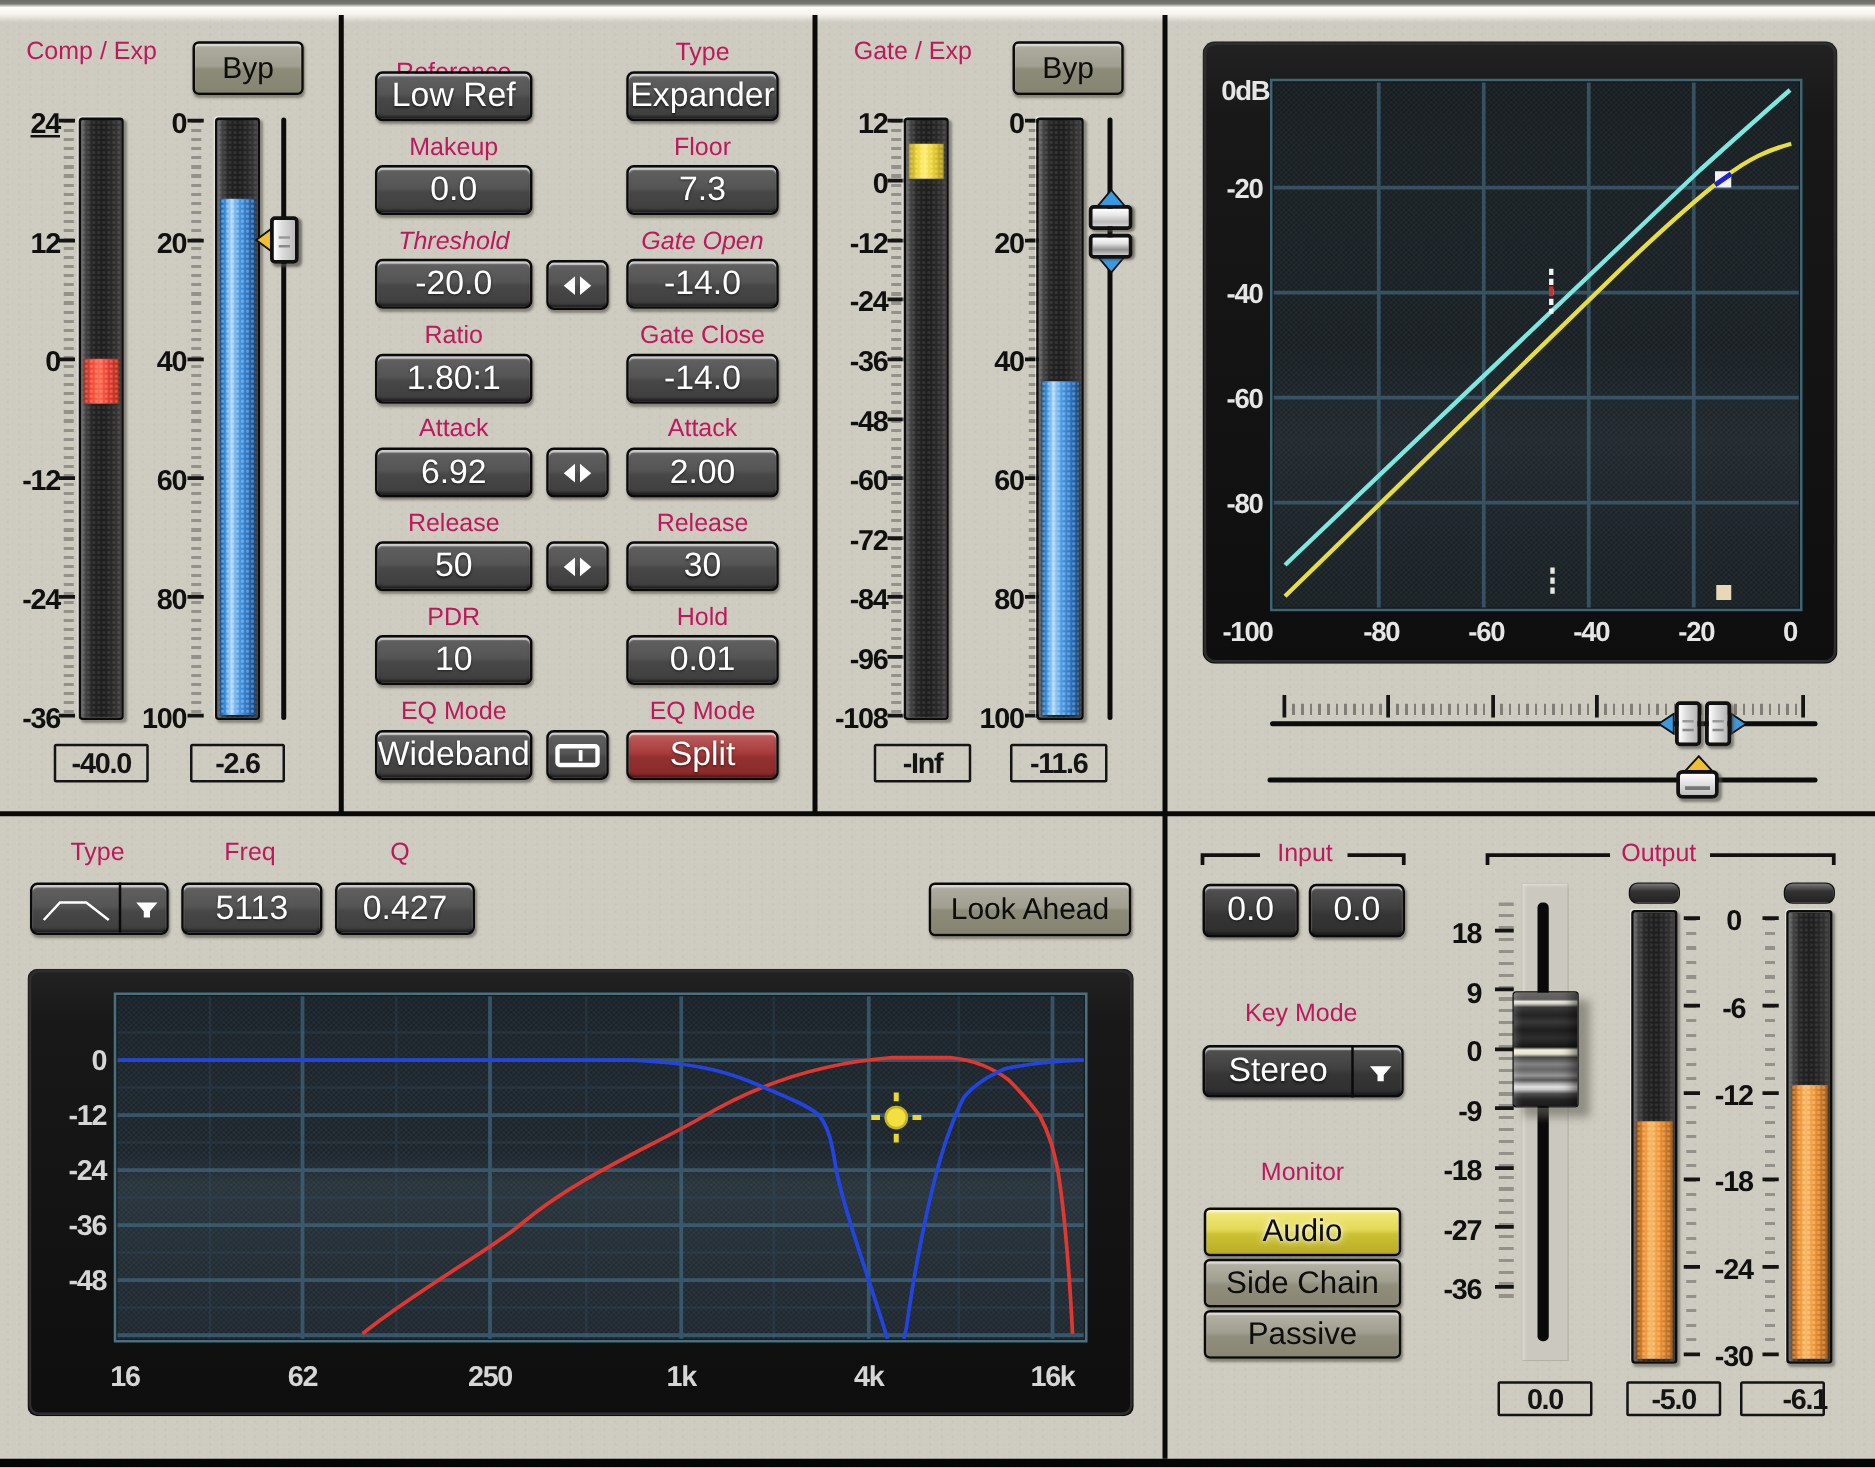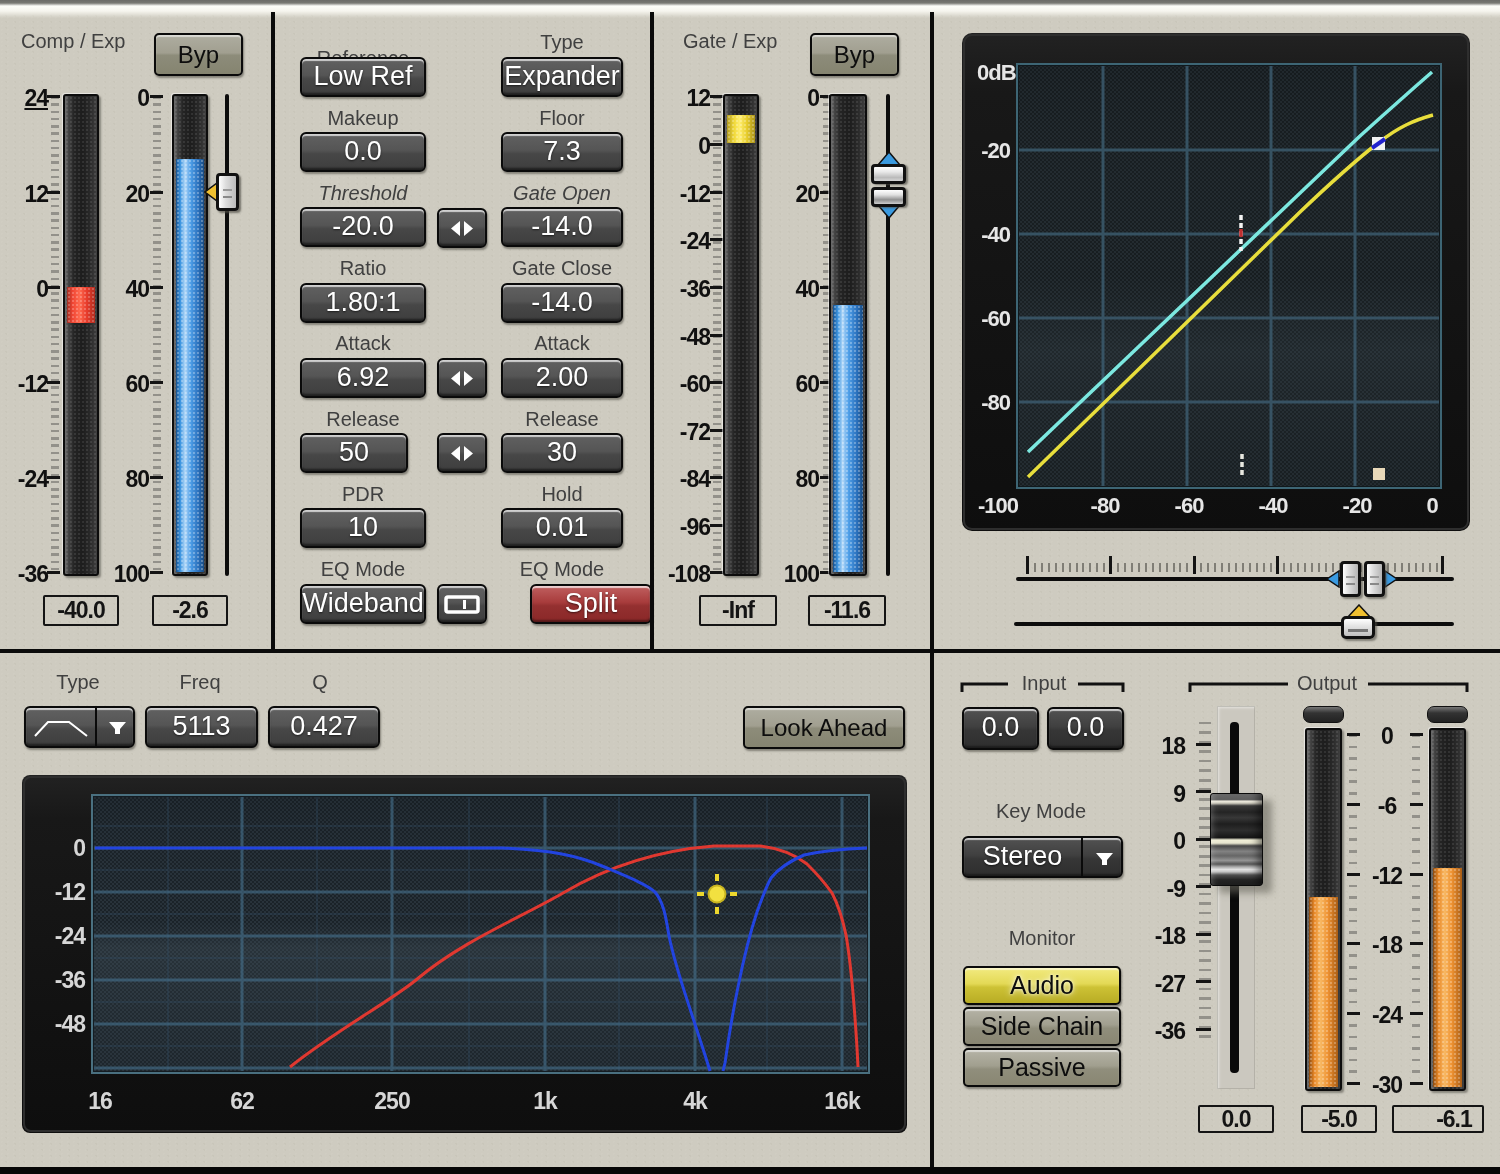--- a/index.html
+++ b/index.html
@@ -6,21 +6,21 @@
 font-family:"Liberation Sans",sans-serif;}
 .tex{position:absolute;left:0;top:0;width:1500px;height:1174px;
 background-image:radial-gradient(circle at 30% 40%, rgba(255,255,255,.035) 0 1px, transparent 1px),
 radial-gradient(circle at 70% 60%, rgba(80,75,60,.04) 0 1px, transparent 1px);
 background-size:6px 4px, 9px 6px;}
 .tophl{position:absolute;left:0;top:0;width:1500px;height:18px;
 background:linear-gradient(180deg,#6b6b68 0,#787873 3px,#fdfdfa 6px,#f6f5ee 11px,rgba(230,228,220,0) 18px);}
 .botbar{position:absolute;left:0;top:1167px;width:1500px;height:7px;background:#060606;}
 .divv{position:absolute;width:4px;background:#0a0a0a;}
 .divh{position:absolute;left:0;width:1500px;height:4px;background:#0a0a0a;}
-.lbl{position:absolute;font-size:20px;color:#404040;white-space:nowrap;}
+.lbl{position:absolute;font-size:20px;color:#be185d;white-space:nowrap;}
 .cx{transform:translateX(-50%);}
 .btn{position:absolute;box-sizing:border-box;border:2px solid #0a0a0a;border-radius:6px;
 background:linear-gradient(180deg,#616161 0,#555 45%,#474747 55%,#404040 90%,#333 100%);
 box-shadow:inset 0 2px 1px rgba(255,255,255,.7), inset 0 -2px 2px rgba(0,0,0,.4), 1px 2px 2px rgba(60,58,50,.5);
 color:#fff;font-size:27px;text-align:center;white-space:nowrap;text-shadow:0 1px 2px rgba(0,0,0,.6);}
 .btn2{background:linear-gradient(180deg,#525252 0,#404040 45%,#363636 55%,#2e2e2e 100%);}
 .olive{position:absolute;box-sizing:border-box;border:2px solid #0a0a0a;border-radius:5px;
 background:linear-gradient(180deg,#aeada0 0,#a19f90 46%,#8d8c7a 52%,#858470 100%);
 box-shadow:inset 0 2px 1px rgba(255,255,255,.55), 1px 2px 2px rgba(60,58,50,.5);
 color:#0d0d0d;font-size:26px;text-align:center;white-space:nowrap;}
@@ -114,30 +114,30 @@
 <div class="lbl cx" style="left:363px;top:257px;">Ratio</div>
 <div class="lbl cx" style="left:562px;top:257px;">Gate Close</div>
 <div class="btn" style="left:300px;top:283px;width:126px;height:40px;line-height:34px;">1.80:1</div>
 <div class="btn" style="left:501px;top:283px;width:122px;height:40px;line-height:34px;">-14.0</div>
 <div class="lbl cx" style="left:363px;top:332px;">Attack</div>
 <div class="lbl cx" style="left:562px;top:332px;">Attack</div>
 <div class="btn" style="left:300px;top:358px;width:126px;height:40px;line-height:34px;">6.92</div>
 <div class="btn" style="left:501px;top:358px;width:122px;height:40px;line-height:34px;">2.00</div>
 <div class="lbl cx" style="left:363px;top:408px;">Release</div>
 <div class="lbl cx" style="left:562px;top:408px;">Release</div>
-<div class="btn" style="left:300px;top:433px;width:108px;height:40px;line-height:34px;">50</div>
+<div class="btn" style="left:300px;top:433px;width:126px;height:40px;line-height:34px;">50</div>
 <div class="btn" style="left:501px;top:433px;width:122px;height:40px;line-height:34px;">30</div>
 <div class="lbl cx" style="left:363px;top:483px;">PDR</div>
 <div class="lbl cx" style="left:562px;top:483px;">Hold</div>
 <div class="btn" style="left:300px;top:508px;width:126px;height:40px;line-height:34px;">10</div>
 <div class="btn" style="left:501px;top:508px;width:122px;height:40px;line-height:34px;">0.01</div>
 <div class="lbl cx" style="left:363px;top:558px;">EQ Mode</div>
 <div class="lbl cx" style="left:562px;top:558px;">EQ Mode</div>
 <div class="btn" style="left:300px;top:584px;width:126px;height:40px;line-height:34px;">Wideband</div>
-<div class="btn red" style="left:530px;top:584px;width:122px;height:40px;line-height:34px;">Split</div>
+<div class="btn red" style="left:501px;top:584px;width:122px;height:40px;line-height:34px;">Split</div>
 <div class="btn" style="left:437px;top:208px;width:50px;height:40px;"><svg width="46" height="36" viewBox="0 0 46 36">
         <polygon points="21,11 21,26 12,18.5" fill="#fff"></polygon>
         <polygon points="25,11 25,26 34,18.5" fill="#fff"></polygon>
       </svg></div>
 <div class="btn" style="left:437px;top:358px;width:50px;height:40px;"><svg width="46" height="36" viewBox="0 0 46 36">
         <polygon points="21,11 21,26 12,18.5" fill="#fff"></polygon>
         <polygon points="25,11 25,26 34,18.5" fill="#fff"></polygon>
       </svg></div>
 <div class="btn" style="left:437px;top:433px;width:50px;height:40px;"><svg width="46" height="36" viewBox="0 0 46 36">
         <polygon points="21,11 21,26 12,18.5" fill="#fff"></polygon>
@@ -438,21 +438,21 @@
     <div class="tickmaj" style="left:1410px;top:803px;"></div>
 <div class="tickmaj" style="left:1347px;top:873px;"></div>
     <div class="tickmaj" style="left:1410px;top:873px;"></div>
 <div class="tickmaj" style="left:1347px;top:942px;"></div>
     <div class="tickmaj" style="left:1410px;top:942px;"></div>
 <div class="tickmaj" style="left:1347px;top:1012px;"></div>
     <div class="tickmaj" style="left:1410px;top:1012px;"></div>
 <div class="tickmaj" style="left:1347px;top:1082px;"></div>
     <div class="tickmaj" style="left:1410px;top:1082px;"></div>
 <div class="vbox" style="left:1301px;top:1105px;width:76px;height:28px;line-height:24px;font-size:23px;">-5.0</div>
-<div class="vbox" style="left:1392px;top:1105px;width:92px;height:28px;line-height:24px;font-size:23px;padding-left:32px;">-6.1</div>
+<div class="vbox" style="left:1392px;top:1105px;width:68px;height:28px;line-height:24px;font-size:23px;padding-left:32px;">-6.1</div>
 
 <div class="tophl"></div>
 <div class="divv" style="left:271px;top:12px;height:638px"></div>
 <div class="divv" style="left:650px;top:12px;height:638px"></div>
 <div class="divv" style="left:930px;top:12px;height:1155px"></div>
 <div class="divh" style="top:649px"></div>
 <div class="botbar"></div>
 </div>
 
 </body></html>

